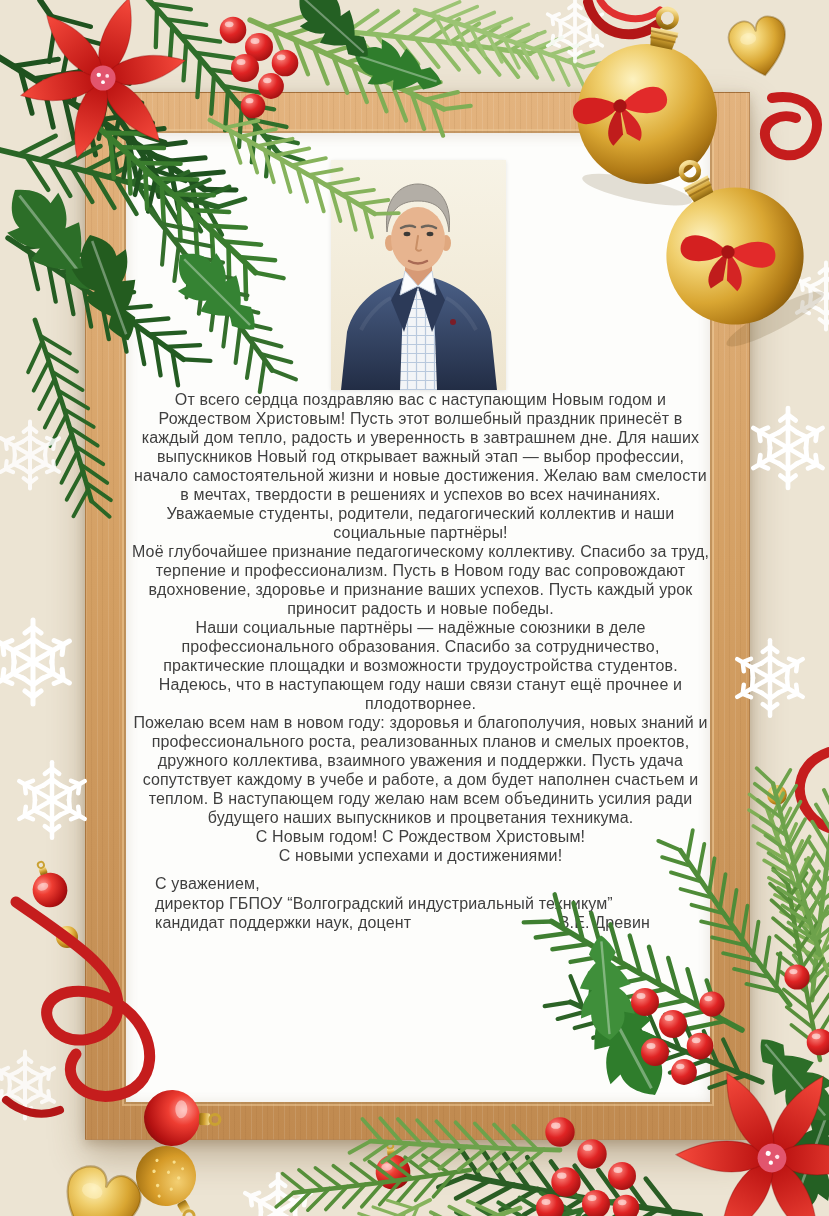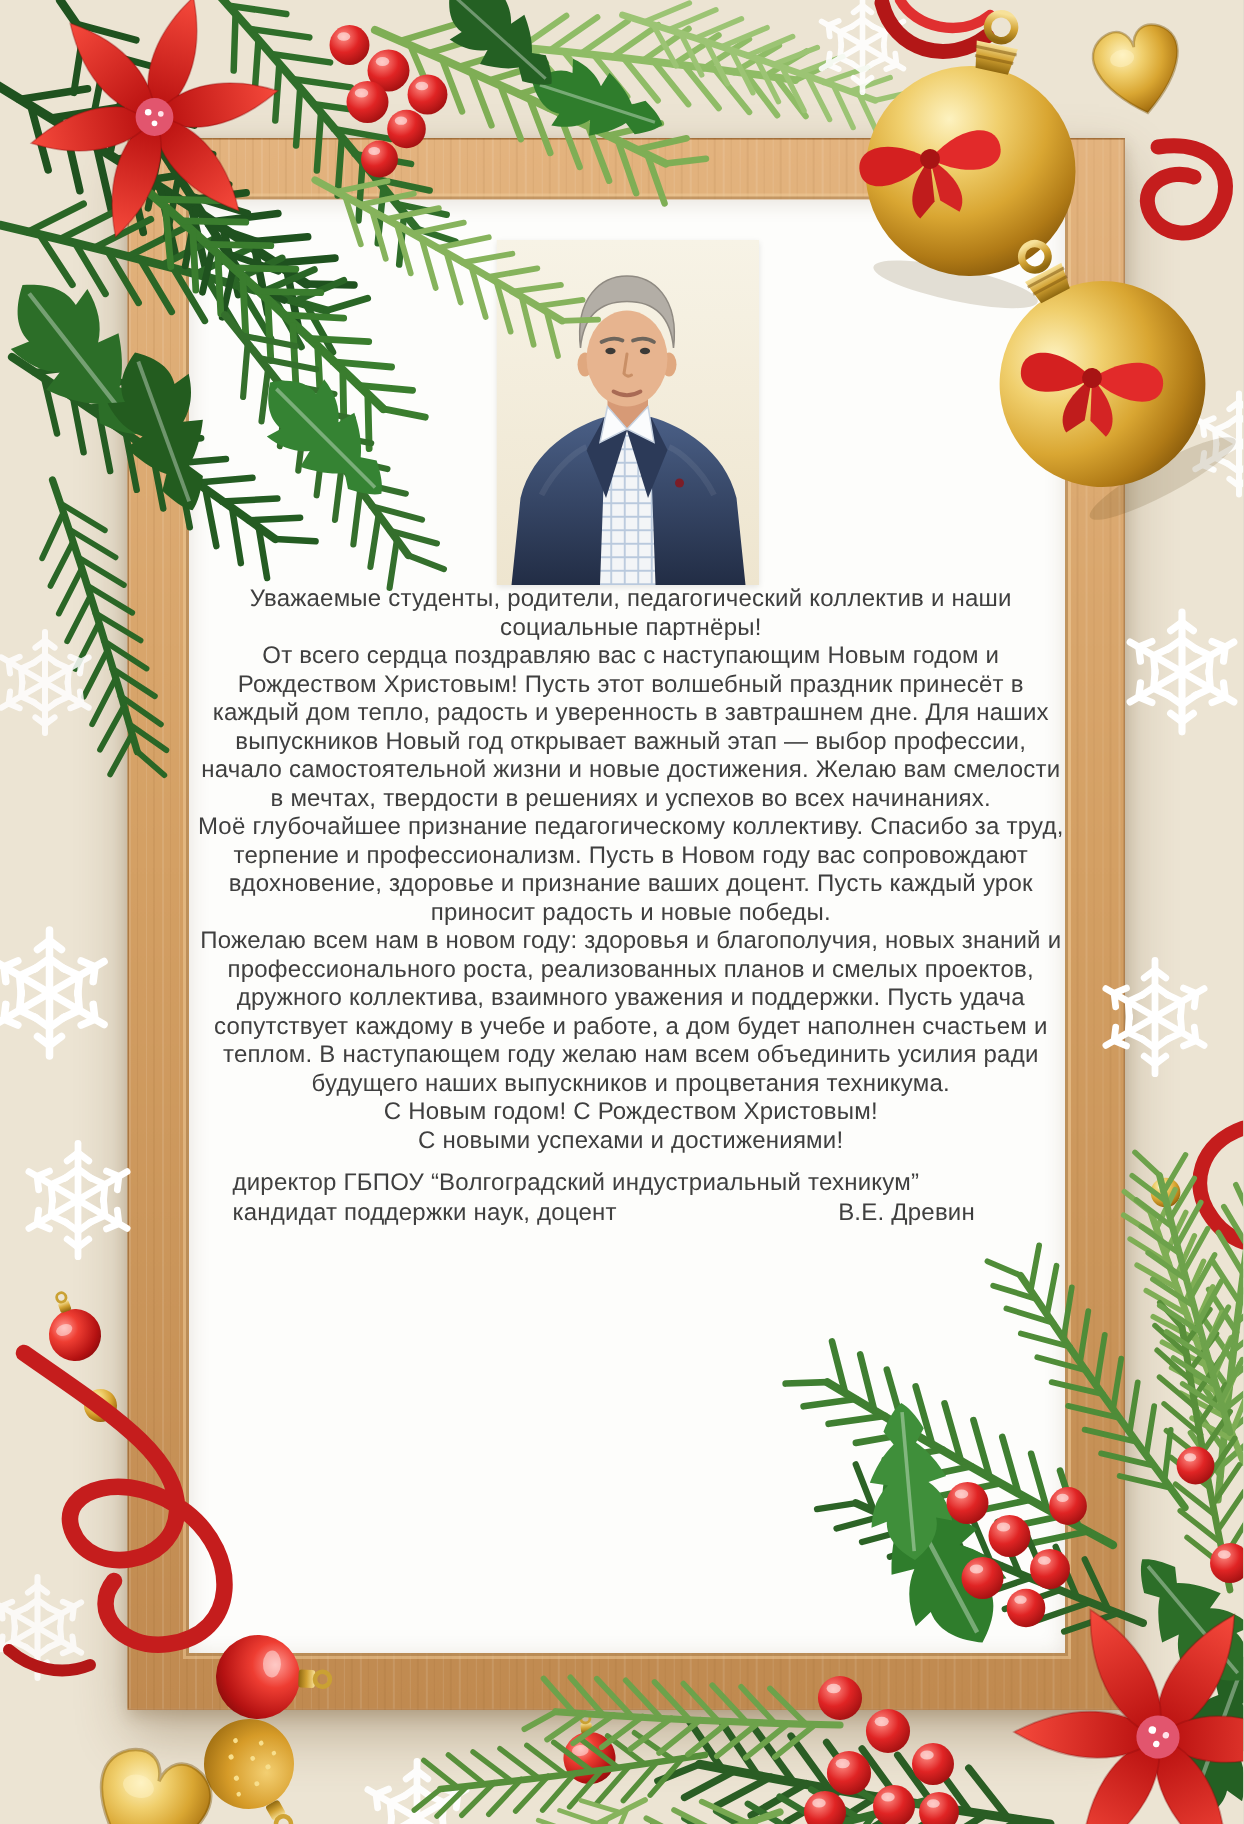--- a/index.html
+++ b/index.html
@@ -75,27 +75,29 @@
           <path d="M72,118 L87,127 L73,172 L60,140 Z" fill="#2c3a58"></path>
           <path d="M103,118 L87,127 L101,172 L114,140 Z" fill="#2c3a58"></path>
           <path d="M74,111 L87,126 L69,135 Z" fill="#fbfcfd" stroke="#c7d2e0" stroke-width="1"></path>
           <path d="M101,111 L87,126 L105,135 Z" fill="#fbfcfd" stroke="#c7d2e0" stroke-width="1"></path>
           <path d="M30,170 C40,150 55,140 60,138 M145,170 C135,150 120,140 115,138" stroke="rgba(255,255,255,.07)" stroke-width="4" fill="none"></path>
           <circle cx="122" cy="162" r="3" fill="#7b1d27"></circle>
         </g>
       </svg>
 
       <div class="letter">
+        <p>От всего сердца поздравляю вас с наступающим Новым годом и Рождеством Христовым! Пусть этот волшебный праздник принесёт в каждый дом тепло, радость и уверенность в завтрашнем дне. Для наших выпускников Новый год открывает важный этап — выбор профессии, начало самостоятельной жизни и новые достижения. Желаю вам смелости в мечтах, твердости в решениях и успехов во всех начинаниях.</p>
         <p>Уважаемые студенты, родители, педагогический коллектив и наши социальные партнёры!</p>
-        <p>От всего сердца поздравляю вас с наступающим Новым годом и Рождеством Христовым! Пусть этот волшебный праздник принесёт в каждый дом тепло, радость и уверенность в завтрашнем дне. Для наших выпускников Новый год открывает важный этап — выбор профессии, начало самостоятельной жизни и новые достижения. Желаю вам смелости в мечтах, твердости в решениях и успехов во всех начинаниях.</p>
-        <p>Моё глубочайшее признание педагогическому коллективу. Спасибо за труд, терпение и профессионализм. Пусть в Новом году вас сопровождают вдохновение, здоровье и признание ваших доцент. Пусть каждый урок приносит радость и новые победы.</p>
+        <p>Моё глубочайшее признание педагогическому коллективу. Спасибо за труд, терпение и профессионализм. Пусть в Новом году вас сопровождают вдохновение, здоровье и признание ваших успехов. Пусть каждый урок приносит радость и новые победы.</p>
+        <p>Наши социальные партнёры — надёжные союзники в деле профессионального образования. Спасибо за сотрудничество, практические площадки и возможности трудоустройства студентов. Надеюсь, что в наступающем году наши связи станут ещё прочнее и плодотворнее.</p>
         <p>Пожелаю всем нам в новом году: здоровья и благополучия, новых знаний и профессионального роста, реализованных планов и смелых проектов, дружного коллектива, взаимного уважения и поддержки. Пусть удача сопутствует каждому в учебе и работе, а дом будет наполнен счастьем и теплом. В наступающем году желаю нам всем объединить усилия ради будущего наших выпускников и процветания техникума.</p>
         <p>С Новым годом! С Рождеством Христовым!</p>
         <p>С новыми успехами и достижениями!</p>
         <div class="signature">
+          <p>С уважением,</p>
           <p>директор ГБПОУ “Волгоградский индустриальный техникум”</p>
           <div class="sig-row">
             <span>кандидат поддержки наук, доцент</span>
             <span>В.Е. Древин</span>
           </div>
         </div>
       </div>
 
     </div>
   </div>

